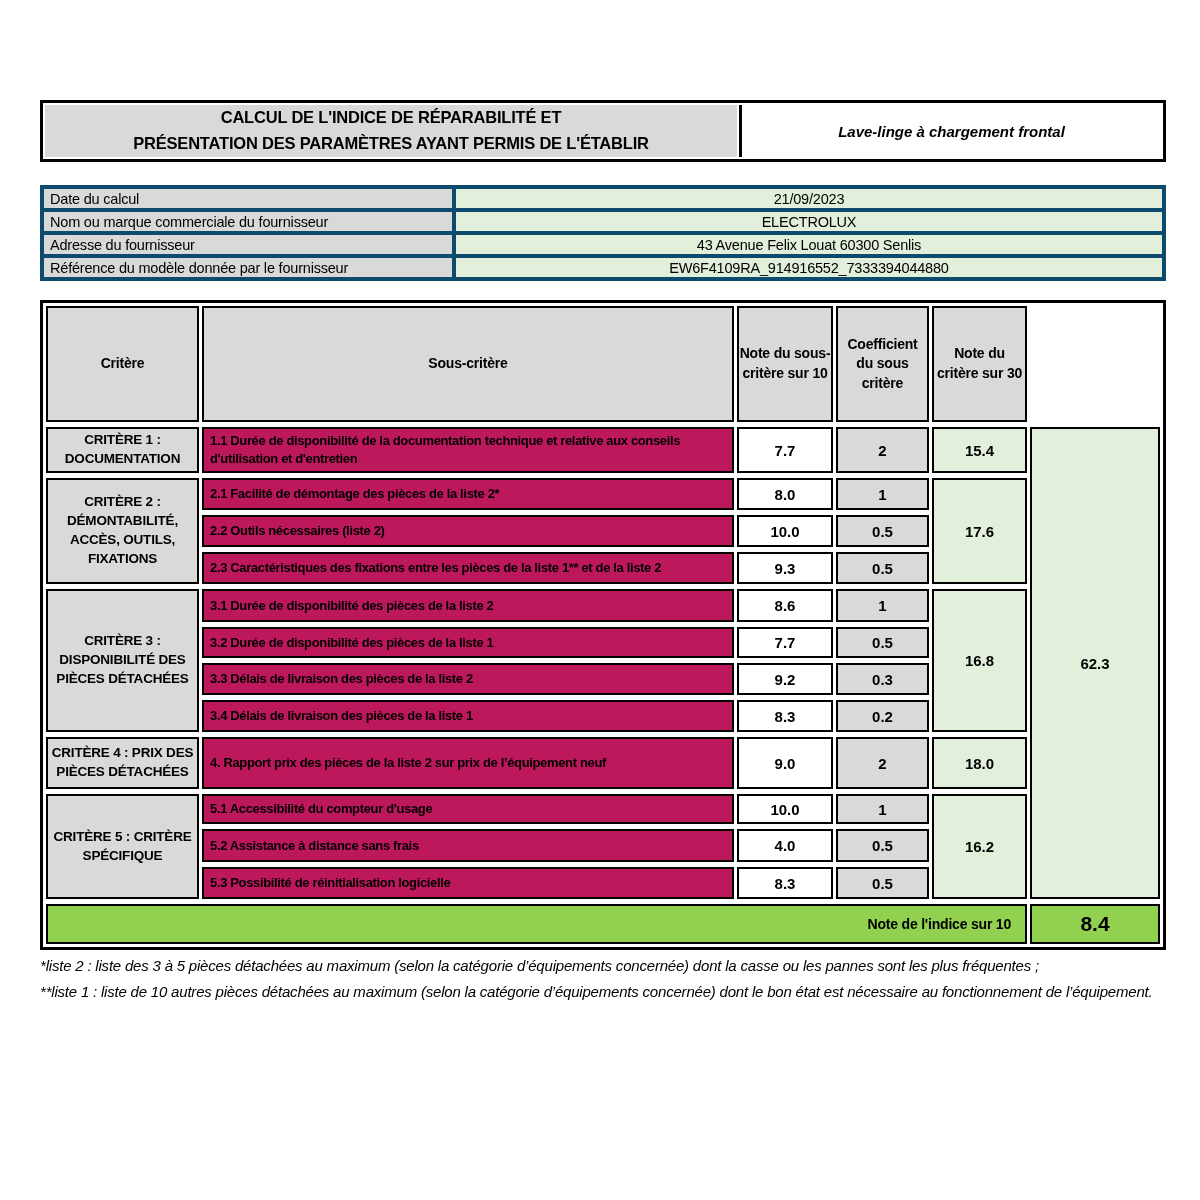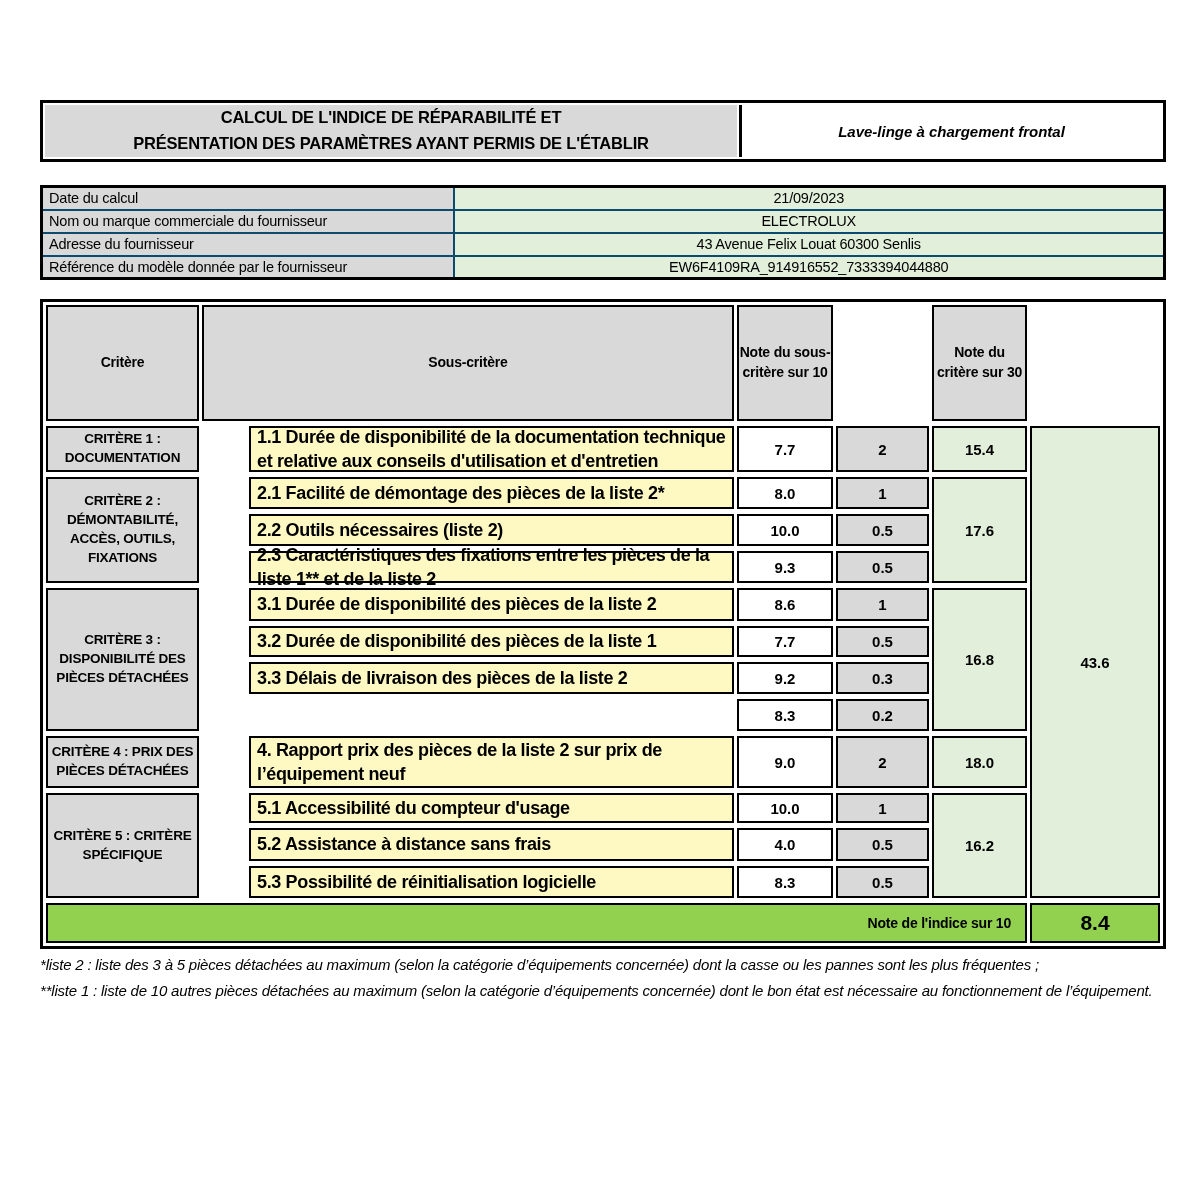--- a/index.html
+++ b/index.html
@@ -18,37 +18,37 @@
                  font-weight: bold; font-style: italic; font-size: 15px; }
 
   
   .subtitle { margin-top: 20px; width: 800px; text-align: center; }
   .subtitle .line1 { font-weight: bold; font-size: 14.5px; letter-spacing: -0.1px; }
   .subtitle .line2 { font-weight: bold; font-size: 13.5px; margin-top: 7px; letter-spacing: -0.1px; }
 
   
   .info-table { margin-top: 23px; width: 1126px; border-collapse: collapse; border: 3px solid #000;
                 table-layout: fixed; }
-  .info-table td { border: 2px solid #0c4a6e; height: 23px; font-size: 14.5px; letter-spacing: -0.2px; }
+  .info-table td { border: 4px solid #0c4a6e; height: 23px; font-size: 14.5px; letter-spacing: -0.2px; }
   td.info-label { width: 412px; background: #d9d9d9; padding-left: 6px; }
   td.info-value { background: #e2efda; text-align: center; }
 
   
   .criteria-grid { margin-top: 19px; width: 1126px; border: 3px solid #000; background: #fff; padding: 3px;
                    display: grid;
                    grid-template-columns: 153px 532px 96px 93px 95px 1fr;
                    grid-template-rows: 116px 46px 32px 32px 32px 33px 31px 32px 32px 52px 30px 33px 32px 40px;
                    gap: 5px 3px; }
   .cell { border: 2px solid #000; display: flex; align-items: center; font-weight: bold; }
   .cell.head   { background: #d9d9d9; justify-content: center; text-align: center; white-space: pre-line;
                  font-size: 14px; line-height: 1.4; letter-spacing: -0.2px; }
   .cell.crit   { background: #d9d9d9; justify-content: center; text-align: center; white-space: pre-line;
                  font-size: 13.5px; line-height: 1.4; letter-spacing: -0.2px; padding: 2px; }
-  .cell.sous   { background: #fef9c3; padding: 2px 6px; font-size: 18px; line-height: 1.35;
-                 letter-spacing: -0.35px; margin-left: 47px; }
+  .cell.sous   { background: #be185d; padding: 2px 6px; font-size: 13px; line-height: 1.35;
+                 letter-spacing: -0.35px; }
   .cell.note   { background: #ffffff; justify-content: center; font-size: 15px; }
   .cell.coef   { background: #d9d9d9; justify-content: center; font-size: 15px; }
   .cell.note20 { background: #e2efda; justify-content: center; font-size: 15px; }
   .cell.total  { background: #e2efda; justify-content: center; font-size: 15px; }
   .cell.green  { background: #92d050; }
   .cell.green.label { justify-content: flex-end; padding-right: 14px; font-size: 14px; letter-spacing: -0.2px; }
   .cell.green.value { justify-content: center; font-size: 21px; }
 
   
   .footnotes { margin-top: 3px; width: 1126px; font-style: italic; font-size: 15px; line-height: 1.75;
@@ -86,23 +86,26 @@
           <td class="info-value">EW6F4109RA_914916552_7333394044880</td>
         </tr>
       </tbody>
   </table>
 
   <div class="criteria-grid" id="criteria-grid">
       <div class="cell head" style="grid-area: 1 / 1;">Critère</div>
       <div class="cell head" style="grid-area: 1 / 2;">Sous-critère</div>
       <div class="cell head" style="grid-area: 1 / 3;">Note du sous-
 critère sur 10</div>
+      <div class="cell head" style="grid-area: 1 / 4;">Coefficient
+du sous
+critère</div>
       <div class="cell head" style="grid-area: 1 / 5;">Note du
 critère sur 30</div>
-      <div class="cell total" style="grid-area: 2 / 6 / span 12;">43.6</div>
+      <div class="cell total" style="grid-area: 2 / 6 / span 12;">62.3</div>
       <div class="cell crit" style="grid-area: 2 / 1 / span 1;">CRITÈRE 1 :
 DOCUMENTATION</div>
       <div class="cell note20" style="grid-area: 2 / 5 / span 1;">15.4</div>
       <div class="cell sous" style="grid-area: 2 / 2;">1.1 Durée de disponibilité de la documentation technique et relative aux conseils d'utilisation et d'entretien</div>
       <div class="cell note" style="grid-area: 2 / 3;">7.7</div>
       <div class="cell coef" style="grid-area: 2 / 4;">2</div>
       <div class="cell crit" style="grid-area: 3 / 1 / span 3;">CRITÈRE 2 :
 DÉMONTABILITÉ,
 ACCÈS, OUTILS,
 FIXATIONS</div>
@@ -122,20 +125,21 @@
       <div class="cell note20" style="grid-area: 6 / 5 / span 4;">16.8</div>
       <div class="cell sous" style="grid-area: 6 / 2;">3.1 Durée de disponibilité des pièces de la liste 2</div>
       <div class="cell note" style="grid-area: 6 / 3;">8.6</div>
       <div class="cell coef" style="grid-area: 6 / 4;">1</div>
       <div class="cell sous" style="grid-area: 7 / 2;">3.2 Durée de disponibilité des pièces de la liste 1</div>
       <div class="cell note" style="grid-area: 7 / 3;">7.7</div>
       <div class="cell coef" style="grid-area: 7 / 4;">0.5</div>
       <div class="cell sous" style="grid-area: 8 / 2;">3.3 Délais de livraison des pièces de la liste 2</div>
       <div class="cell note" style="grid-area: 8 / 3;">9.2</div>
       <div class="cell coef" style="grid-area: 8 / 4;">0.3</div>
+      <div class="cell sous" style="grid-area: 9 / 2;">3.4 Délais de livraison des pièces de la liste 1</div>
       <div class="cell note" style="grid-area: 9 / 3;">8.3</div>
       <div class="cell coef" style="grid-area: 9 / 4;">0.2</div>
       <div class="cell crit" style="grid-area: 10 / 1 / span 1;">CRITÈRE 4 : PRIX DES
 PIÈCES DÉTACHÉES</div>
       <div class="cell note20" style="grid-area: 10 / 5 / span 1;">18.0</div>
       <div class="cell sous" style="grid-area: 10 / 2;">4. Rapport prix des pièces de la liste 2 sur prix de l’équipement neuf</div>
       <div class="cell note" style="grid-area: 10 / 3;">9.0</div>
       <div class="cell coef" style="grid-area: 10 / 4;">2</div>
       <div class="cell crit" style="grid-area: 11 / 1 / span 3;">CRITÈRE 5 : CRITÈRE
 SPÉCIFIQUE</div>

